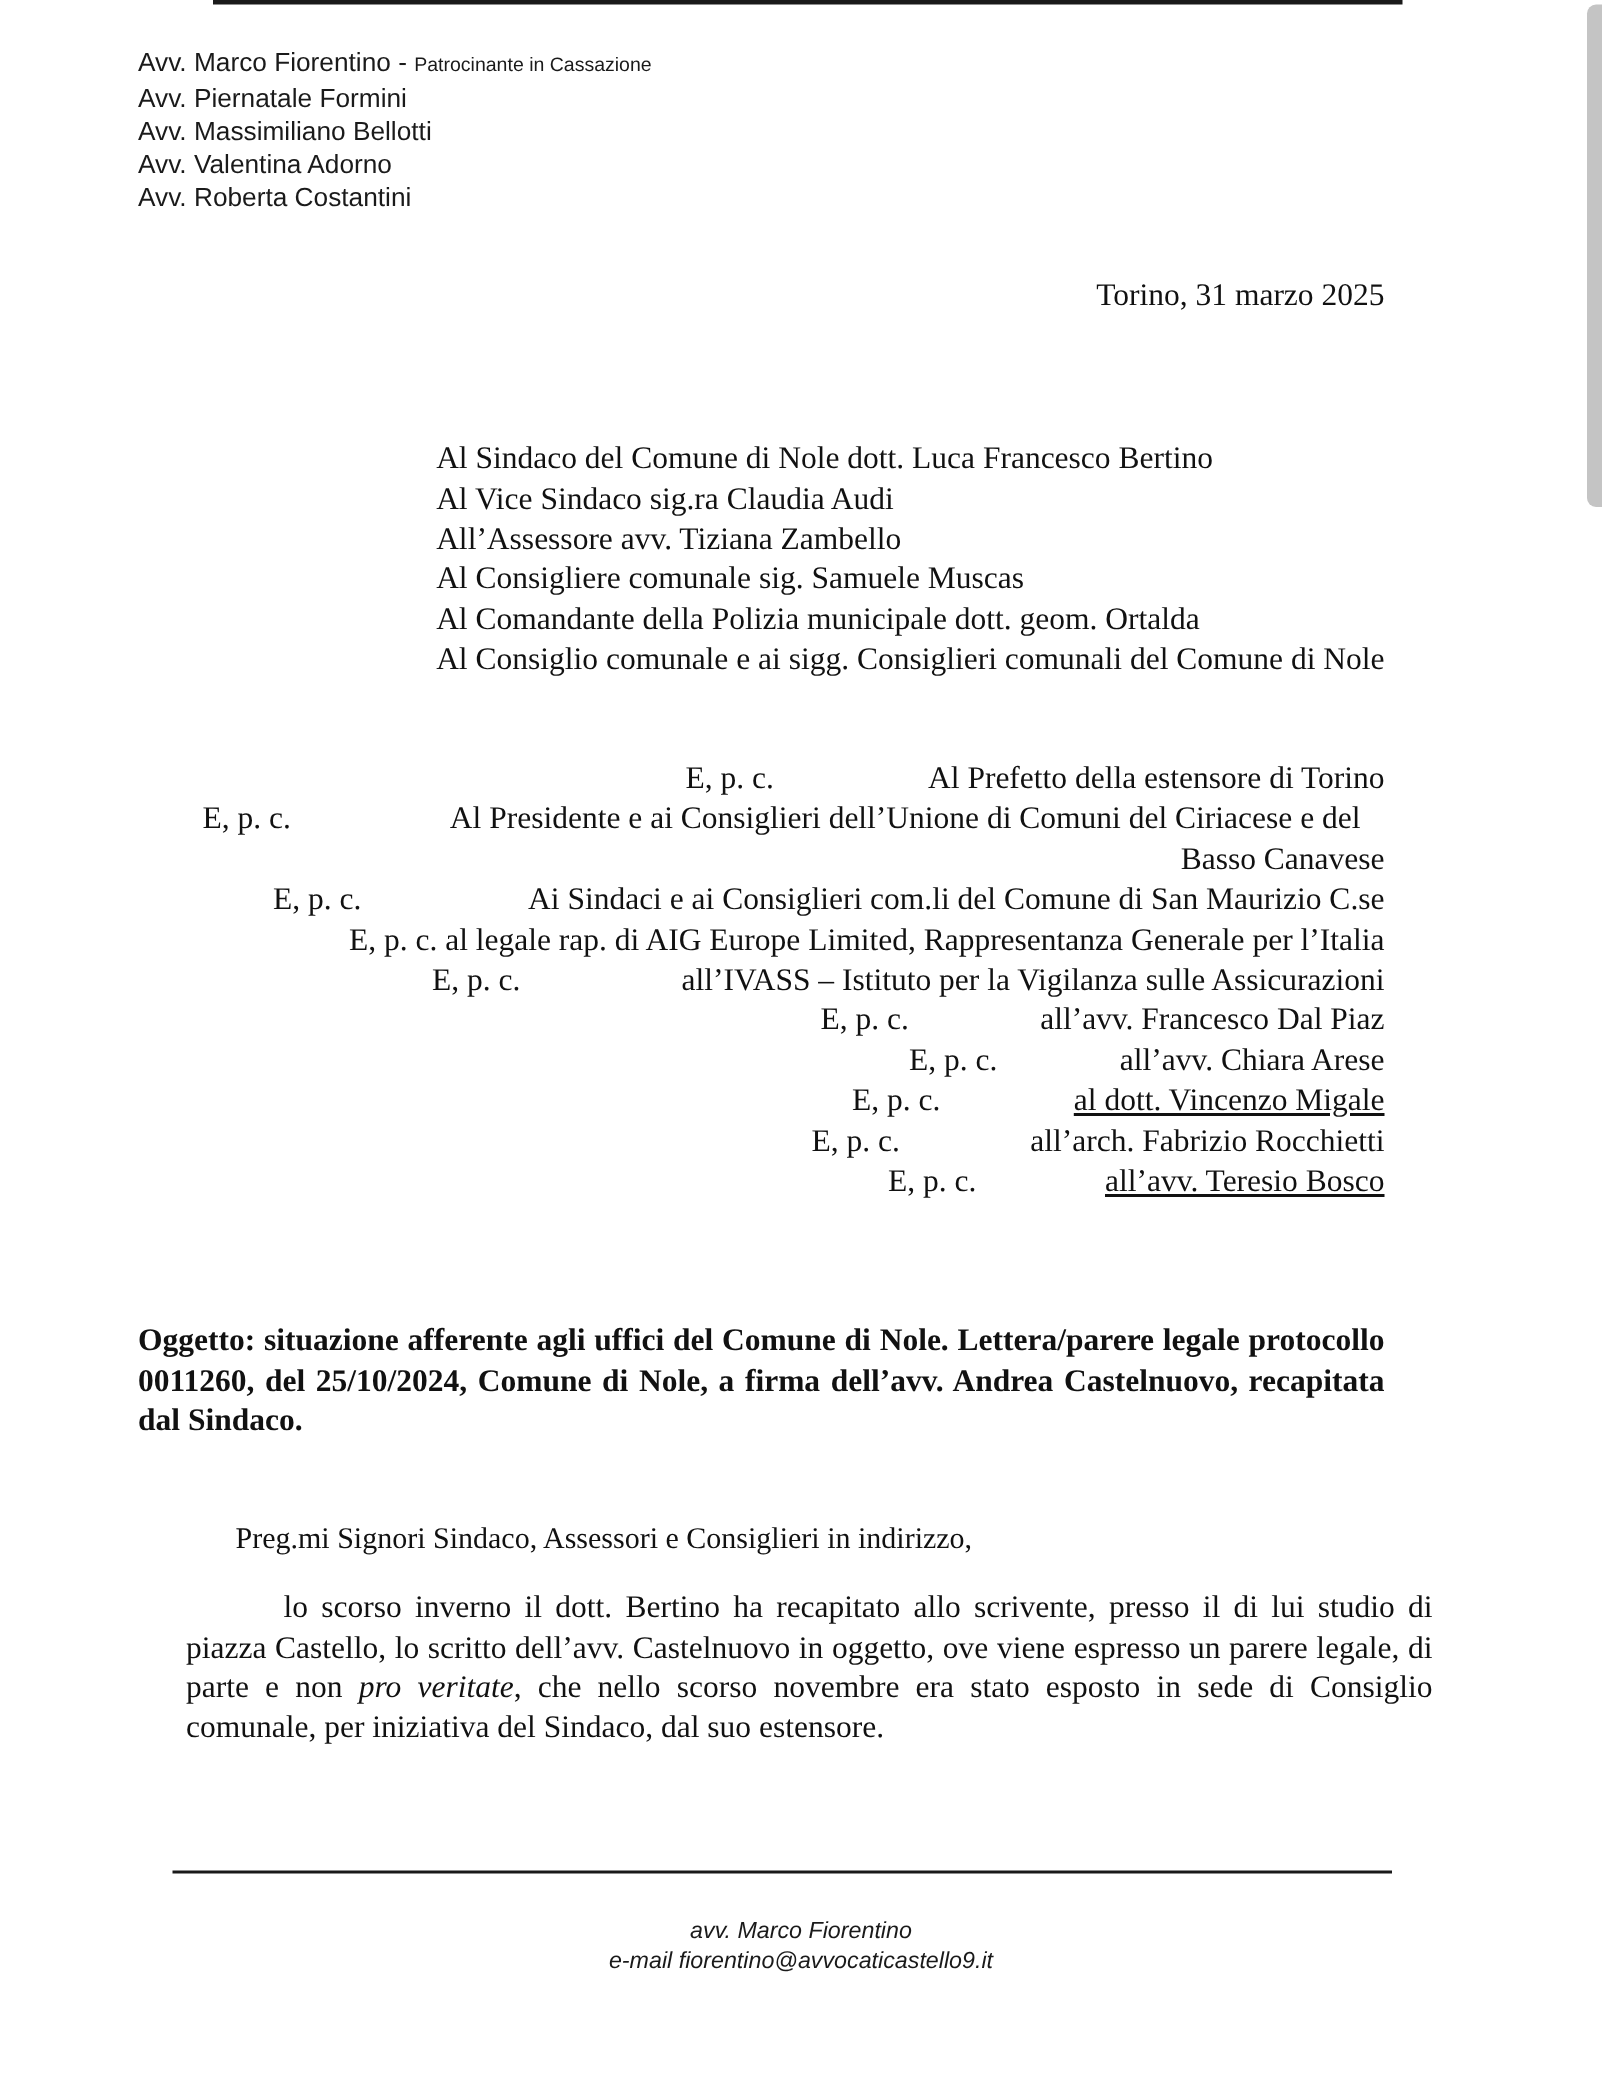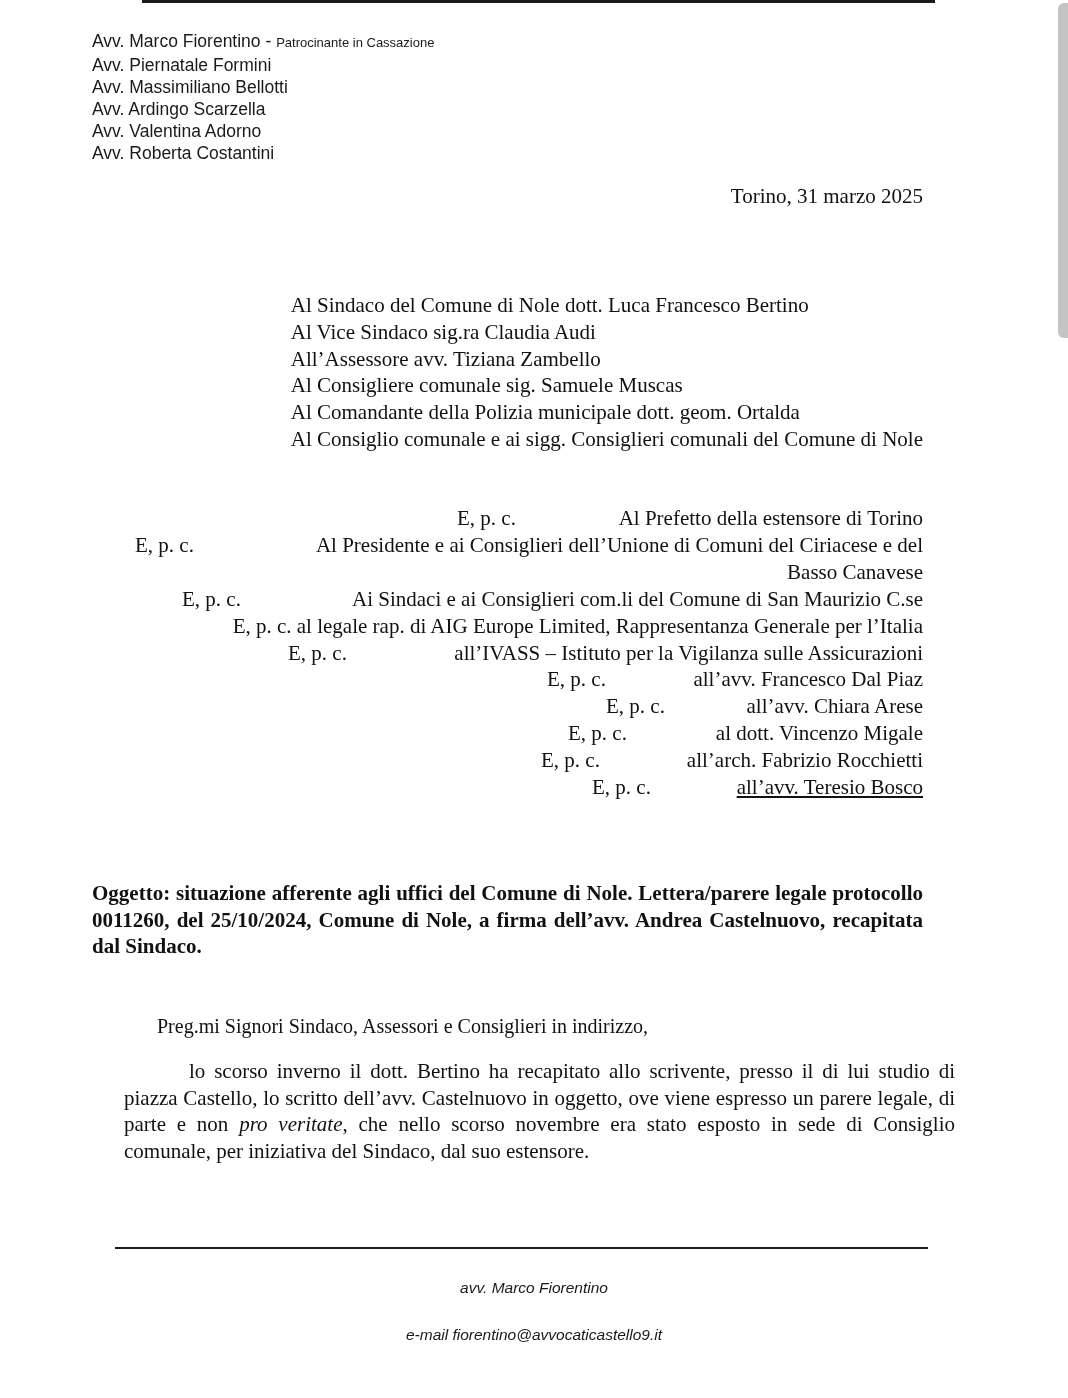--- a/index.html
+++ b/index.html
@@ -26,21 +26,20 @@
   </style>
 </head>
 <body>
 
 <div class="abs top-rule"></div>
 
 <div class="abs lawyers">
   <div><span>Avv. Marco Fiorentino</span><span> - </span><span class="small">Patrocinante in Cassazione</span></div>
   <div>Avv. Piernatale Formini</div>
   <div>Avv. Massimiliano Bellotti</div>
-  <div>Avv. Ardingo Scarzella</div>
   <div>Avv. Valentina Adorno</div>
   <div>Avv. Roberta Costantini</div>
 </div>
 
 <div class="abs date">Torino, 31 marzo 2025</div>
 
 <div class="abs recipients">
   <div>Al Sindaco del Comune di Nole dott. Luca Francesco Bertino</div>
   <div>Al Vice Sindaco sig.ra Claudia Audi</div>
   <div>All’Assessore avv. Tiziana Zambello</div>
@@ -49,21 +48,21 @@
   <div>Al Consiglio comunale e ai sigg. Consiglieri comunali del Comune di Nole</div>
 </div>
 
 <div>
   <div class="cc-row" style="top:506px;left:0;width:923px;">
     <span class="epc" style="left:457px;">E, p. c.</span>
     <span class="to" style="right:0;">Al Prefetto della estensore di Torino</span>
   </div>
   <div class="cc-row" style="top:533px;left:0;width:923px;">
     <span class="epc" style="left:135px;">E, p. c.</span>
-    <span class="to" style="right:0;">Al Presidente e ai Consiglieri dell’Unione di Comuni del Ciriacese e del</span>
+    <span class="to" style="right:16px;">Al Presidente e ai Consiglieri dell’Unione di Comuni del Ciriacese e del</span>
   </div>
   <div class="cc-row" style="top:560px;left:0;width:923px;">
     <span class="to" style="right:0;">Basso Canavese</span>
   </div>
   <div class="cc-row" style="top:587px;left:0;width:923px;">
     <span class="epc" style="left:182px;">E, p. c.</span>
     <span class="to" style="right:0;">Ai Sindaci e ai Consiglieri com.li del Comune di San Maurizio C.se</span>
   </div>
   <div class="cc-row" style="top:614px;left:0;width:923px;">
     <span class="to" style="right:0;"><span>E, p. c.</span> <span>al legale rap. di AIG Europe Limited, Rappresentanza Generale per l’Italia</span></span>
@@ -75,36 +74,36 @@
   <div class="cc-row" style="top:667px;left:0;width:923px;">
     <span class="epc" style="left:547px;">E, p. c.</span>
     <span class="to" style="right:0;">all’avv. Francesco Dal Piaz</span>
   </div>
   <div class="cc-row" style="top:694px;left:0;width:923px;">
     <span class="epc" style="left:606px;">E, p. c.</span>
     <span class="to" style="right:0;">all’avv. Chiara Arese</span>
   </div>
   <div class="cc-row" style="top:721px;left:0;width:923px;">
     <span class="epc" style="left:568px;">E, p. c.</span>
-    <span class="to" style="right:0;">al dott. Vincenzo Migale</span>
+    <span class="to" style="right:0;text-decoration:underline;">al dott. Vincenzo Migale</span>
   </div>
   <div class="cc-row" style="top:748px;left:0;width:923px;">
     <span class="epc" style="left:541px;">E, p. c.</span>
     <span class="to" style="right:0;">all’arch. Fabrizio Rocchietti</span>
   </div>
   <div class="cc-row" style="top:775px;left:0;width:923px;">
     <span class="epc" style="left:592px;">E, p. c.</span>
     <span class="to" style="right:0;text-decoration:underline;">all’avv. Teresio Bosco</span>
   </div>
 </div>
 
 <div class="abs subject">Oggetto: situazione afferente agli uffici del Comune di Nole. Lettera/parere legale protocollo 0011260, del 25/10/2024, Comune di Nole, a firma dell’avv. Andrea Castelnuovo, recapitata dal Sindaco.</div>
 
 <div class="abs greeting">Preg.mi Signori Sindaco, Assessori e Consiglieri in indirizzo,</div>
 
 <div class="abs body-text"><span>lo scorso inverno il dott. Bertino ha recapitato allo scrivente, presso il di lui studio di piazza Castello, lo scritto dell’avv. Castelnuovo in oggetto, ove viene espresso un parere legale, di parte e non </span><em>pro veritate</em><span>, che nello scorso novembre era stato esposto in sede di Consiglio comunale, per iniziativa del Sindaco, dal suo estensore.</span></div>
 
 <div class="abs bottom-rule"></div>
 
 <div class="abs footer" style="top:1278px;">avv. Marco Fiorentino</div>
-<div class="abs footer" style="top:1298px;margin-top:27px;">e-mail fiorentino@avvocaticastello9.it</div>
+<div class="abs footer" style="top:1298px;">e-mail fiorentino@avvocaticastello9.it</div>
 
 <div class="abs scrollbar-thumb"></div>
 
 </body></html>

